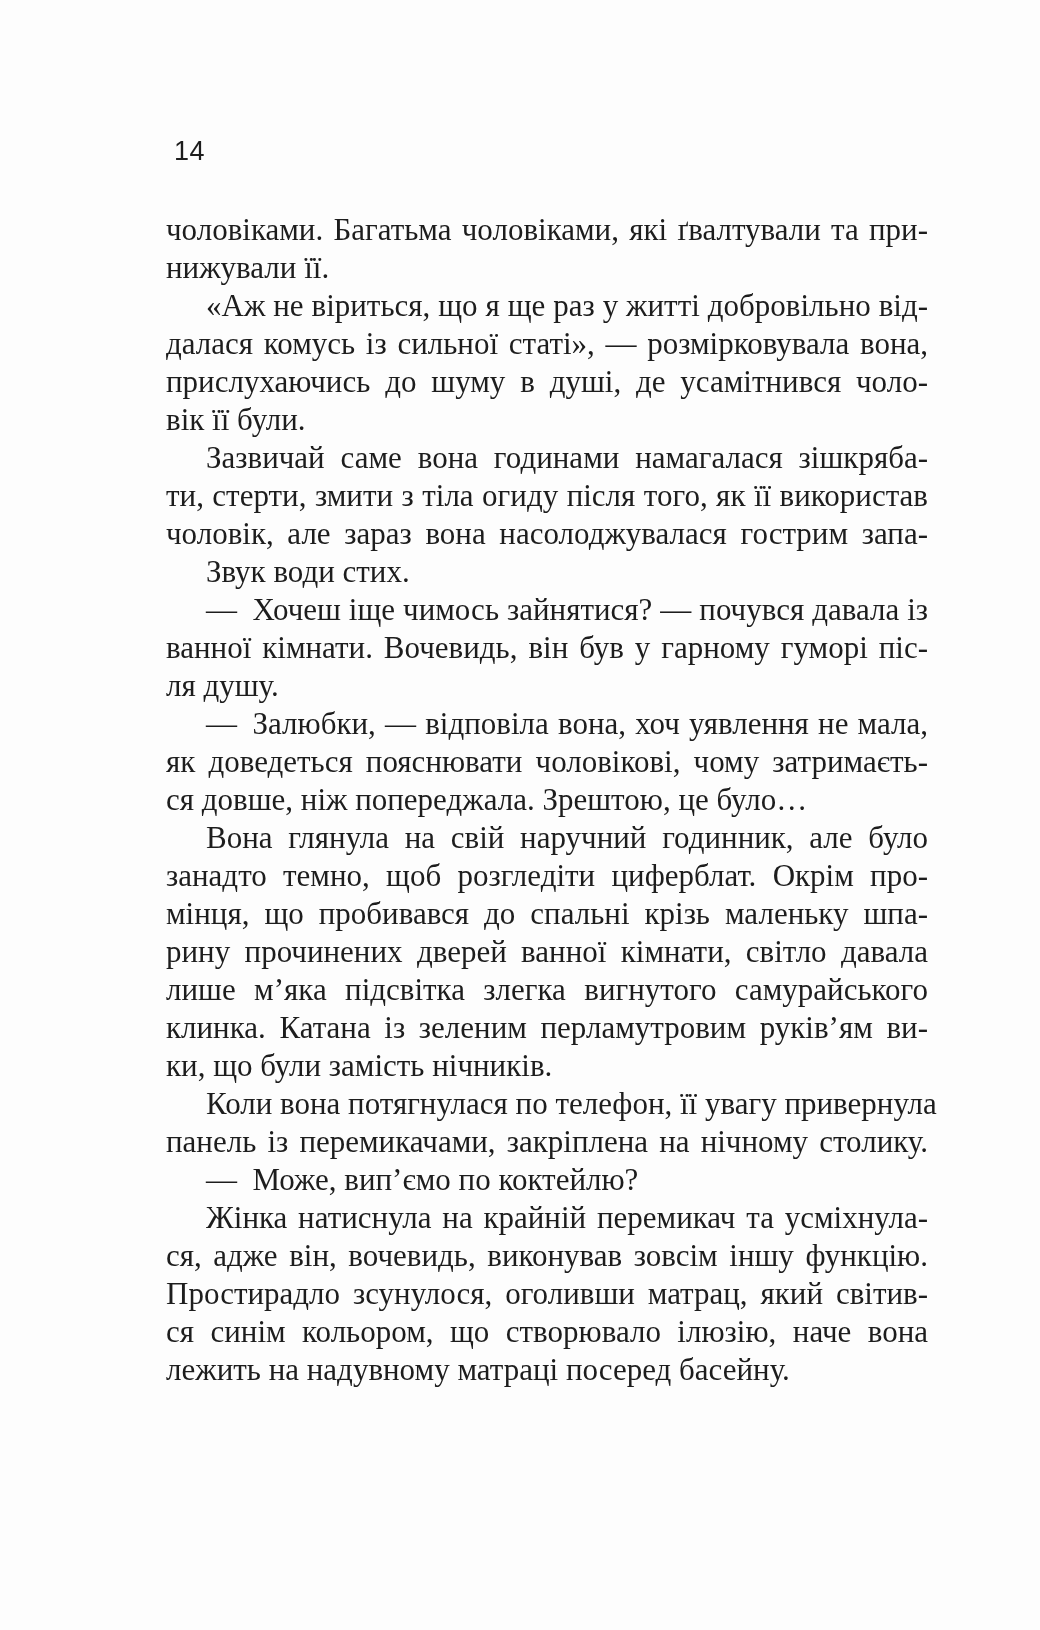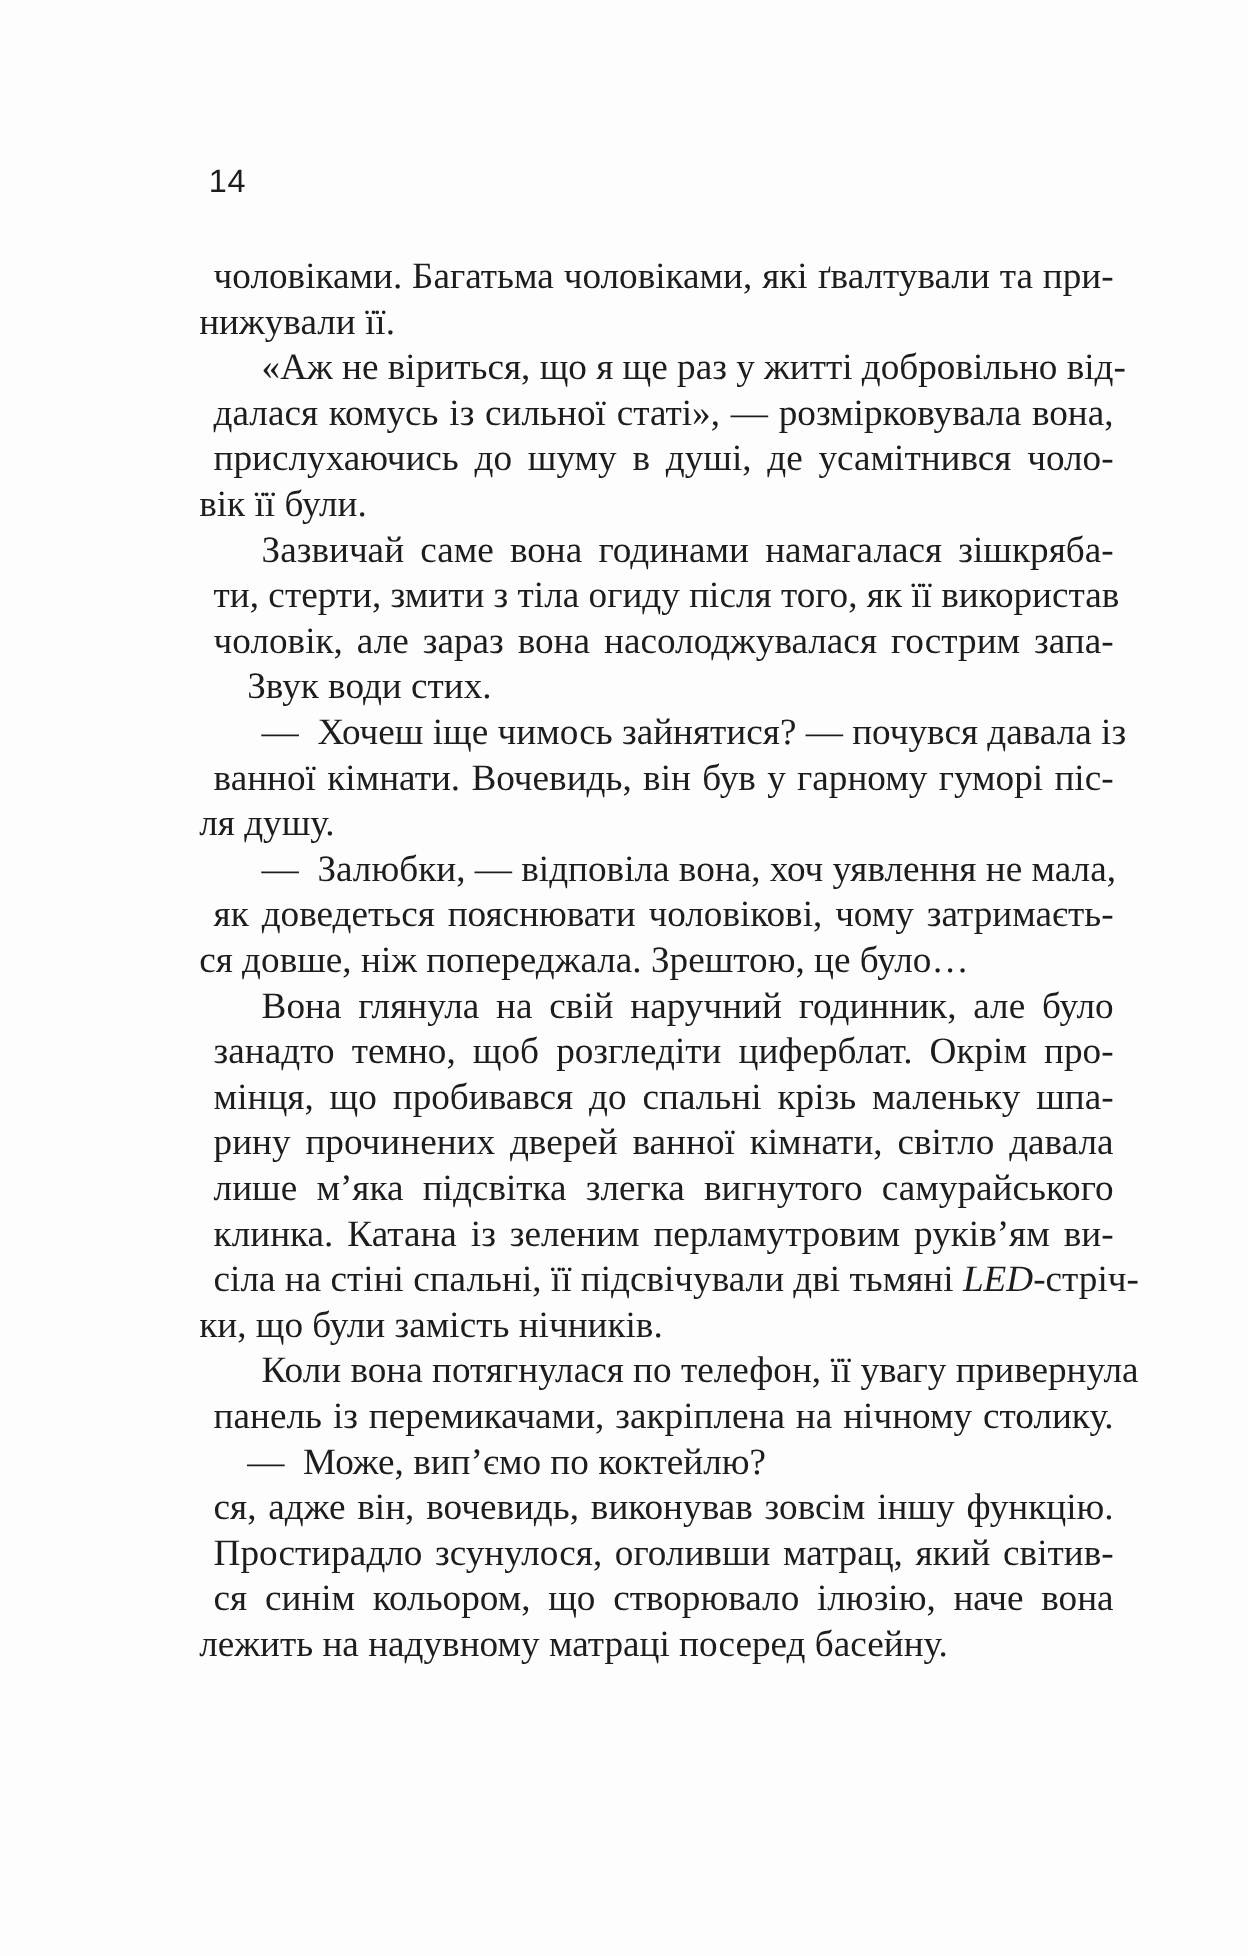--- a/index.html
+++ b/index.html
@@ -39,21 +39,20 @@
   .line {
     line-height: 38px;
     height: 38px;
     white-space: nowrap;
     text-align: left;
   }
   .line.just {
     text-align: justify;
     text-align-last: justify;
     text-justify: inter-word;
-    margin-left: 12px;
   }
   .line.indent {
     text-indent: 40px;
   }
   .line em {
     font-style: italic;
   }
 </style>
 </head>
 <body style="background: rgb(253, 253, 253); color: rgb(29, 29, 29);">
@@ -76,23 +75,23 @@
       <div class="line">ля душу.</div>
       <div class="line just indent">— Залюбки, — відповіла вона, хоч уявлення не мала,</div>
       <div class="line just">як доведеться пояснювати чоловікові, чому затримаєть-</div>
       <div class="line">ся довше, ніж попереджала. Зрештою, це було…</div>
       <div class="line just indent">Вона глянула на свій наручний годинник, але було</div>
       <div class="line just">занадто темно, щоб розгледіти циферблат. Окрім про-</div>
       <div class="line just">мінця, що пробивався до спальні крізь маленьку шпа-</div>
       <div class="line just">рину прочинених дверей ванної кімнати, світло давала</div>
       <div class="line just">лише м’яка підсвітка злегка вигнутого самурайського</div>
       <div class="line just">клинка. Катана із зеленим перламутровим руків’ям ви-</div>
-      <div class="line just"><span>сіла на стіні спальні, її підсвічували дві тьмяні </span><em>LED</em><span>-стріч-</span></div>
       <div class="line">ки, що були замість нічників.</div>
       <div class="line just indent">Коли вона потягнулася по телефон, її увагу привернула</div>
       <div class="line just">панель із перемикачами, закріплена на нічному столику.</div>
       <div class="line indent">— Може, вип’ємо по коктейлю?</div>
+      <div class="line just indent">Жінка натиснула на крайній перемикач та усміхнула-</div>
       <div class="line just">ся, адже він, вочевидь, виконував зовсім іншу функцію.</div>
       <div class="line just">Простирадло зсунулося, оголивши матрац, який світив-</div>
       <div class="line just">ся синім кольором, що створювало ілюзію, наче вона</div>
       <div class="line">лежить на надувному матраці посеред басейну.</div>
     </div>
 </div>
 
 </body></html>

